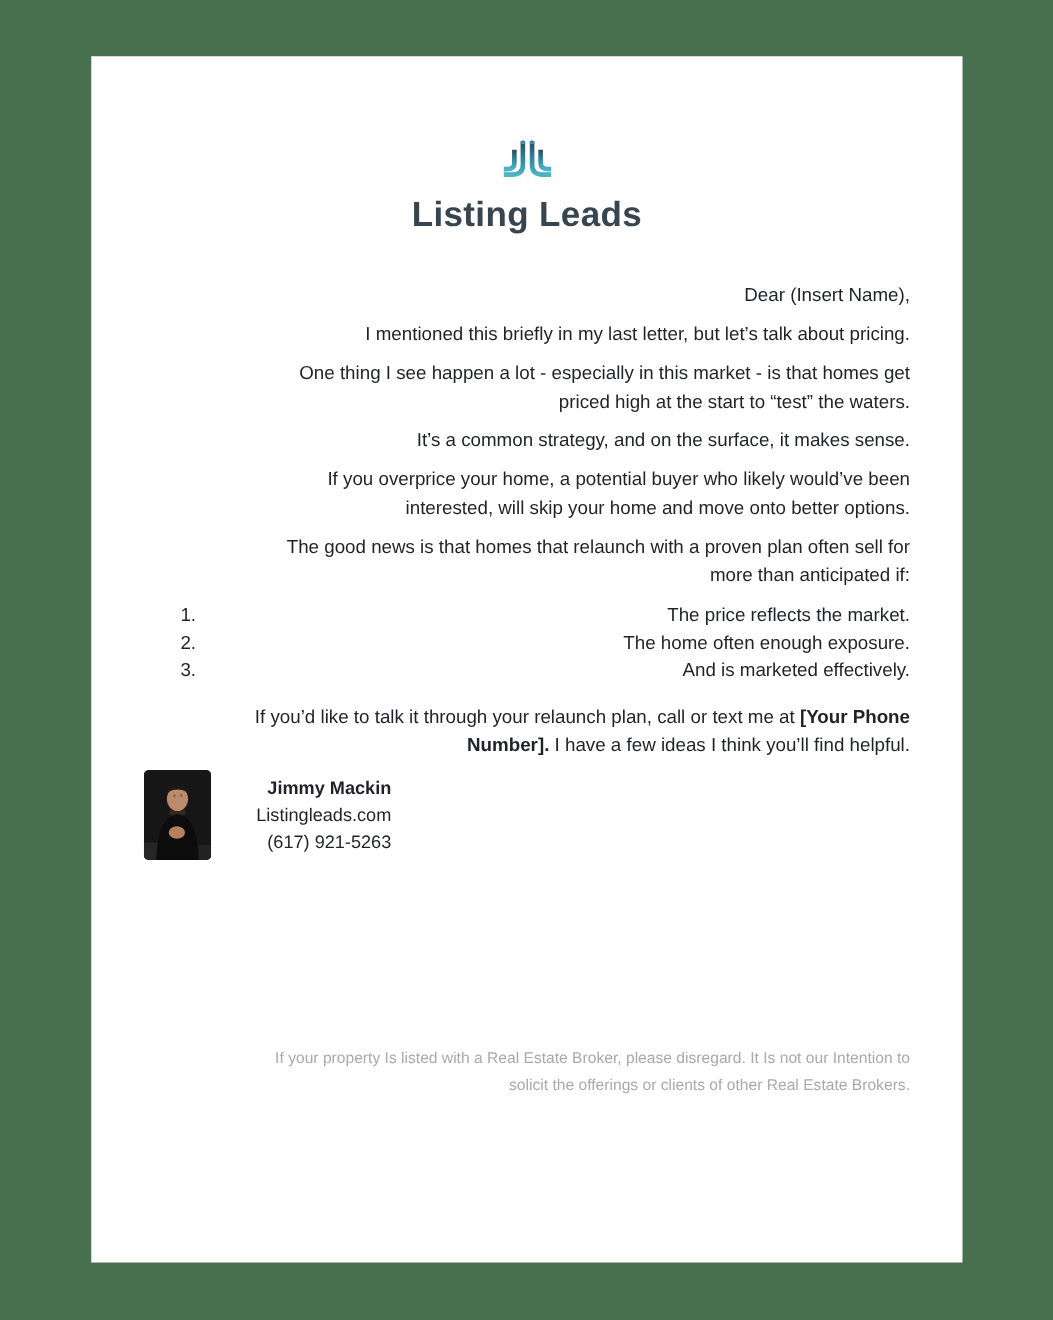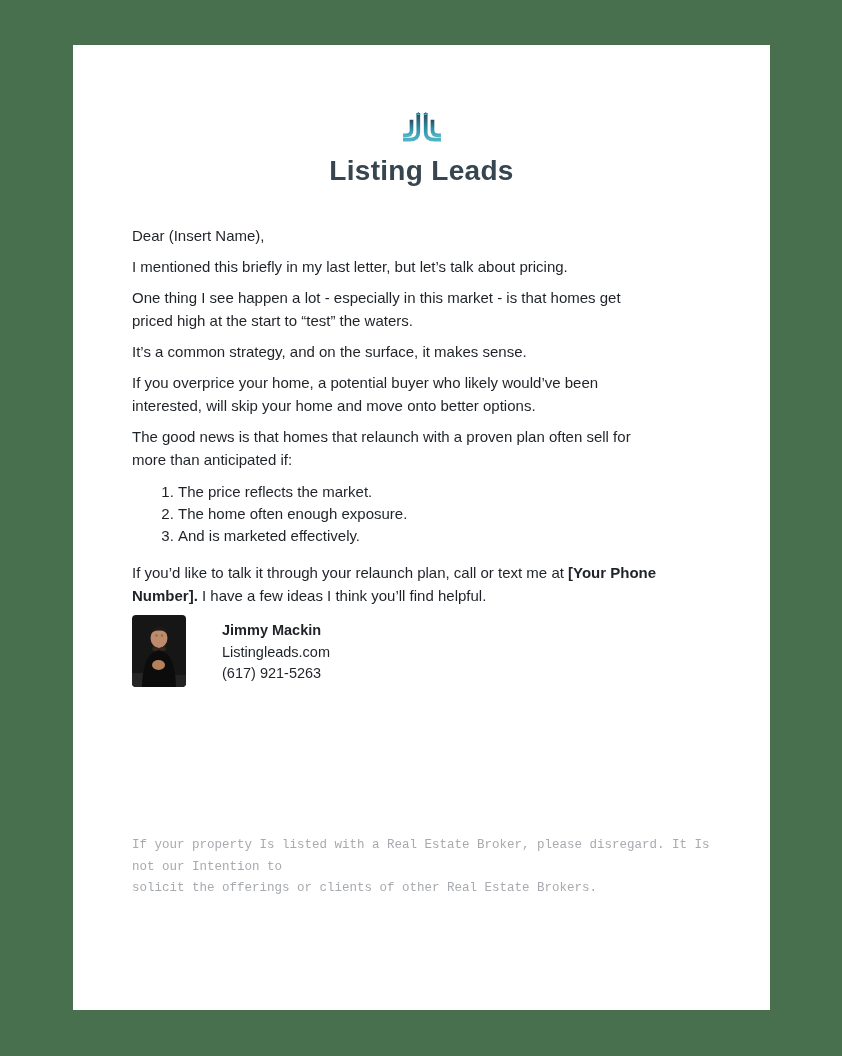--- a/index.html
+++ b/index.html
@@ -10,37 +10,38 @@
     overflow: hidden;
     font-family: "Liberation Sans", sans-serif;
     position: relative;
   }
   .page {
     position: absolute;
     left: 73px; top: 45px;
     width: 697px; height: 965px;
     background: #ffffff;
   }
-  .content { padding: 0 59px; }
+  .content { padding: 0 42px; }
 
   
   .logo-block { padding-top: 67px; text-align: center; }
   .logo-mark svg { width: 40px; height: 35px; display: inline-block; }
   .wordmark {
     margin-top: 3px;
     font-size: 28px; line-height: 34px;
     font-weight: 700; letter-spacing: 0.3px;
     color: #36454f;
   }
 
   
   .letter {
     margin-top: 36px;
     font-size: 15px; line-height: 23px;
     color: #1f2328;
+    text-align: right;
   }
   .letter p { margin: 0 0 8px; white-space: pre-line; }
   .letter ol { margin: 10px 0 14px; padding-left: 26px; }
   .letter li { line-height: 22px; margin-left: 20px; }
   .phone-bold { font-weight: 700; }
   .signoff { margin-top: 8px; }
 
   
   .signature { display: flex; gap: 16px; margin-top: 0; }
   .photo {
@@ -51,21 +52,20 @@
   .photo svg { display: block; width: 54px; height: 72px; }
   .sig-text { padding-top: 5px; font-size: 14.5px; line-height: 21.5px; color: #1f2328; margin-left: 20px; }
   .sig-name { font-weight: 700; }
 
   
   .footer {
     margin-top: 148px;
     font-size: 12.5px; line-height: 21.5px;
     color: #a7aaae;
     white-space: pre-line;
-    font-family: Liberation Mono, monospace;
   }
 </style>
 </head>
 <body>
 
 <div class="page">
   <div class="content">
 
     <div class="logo-block">
       <div class="logo-mark">

